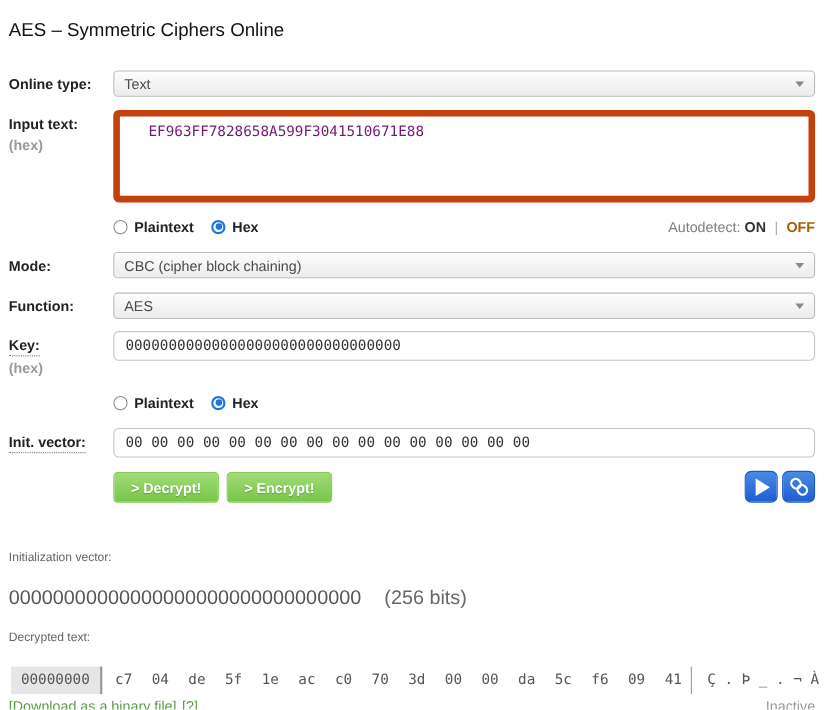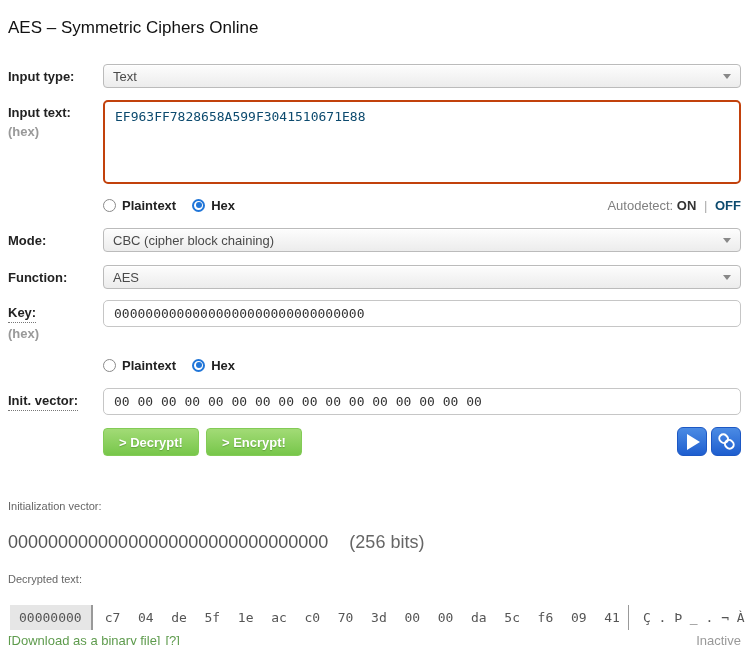--- a/index.html
+++ b/index.html
@@ -14,40 +14,40 @@
   .flabel .sub { color:#999; margin-top:3px; font-weight:bold; }
   .dotted { border-bottom:1px dotted #777; padding-bottom:1px; display:inline-block; }
   .ffield { flex:1; min-width:0; }
 
   .select { position:relative; height:24px; border:1px solid #bbb; border-radius:4px;
             background:linear-gradient(#fdfdfd,#ececec); display:flex; align-items:center;
             padding:0 24px 0 9px; font-size:13px; color:#4a4a4a; box-shadow:inset 0 1px 0 #fff; cursor:default; }
   .select .arrow { position:absolute; right:9px; top:9px; width:0; height:0;
             border-left:4px solid transparent; border-right:4px solid transparent; border-top:5px solid #888; }
 
-  textarea.txt { width:100%; height:84px; border:2px solid #c2410c; border-radius:5px; resize:none;
-            font-family:"DejaVu Sans Mono", monospace; font-size:13px; color:#0c4a6e; padding:7px 10px; outline:none; }
+  textarea.txt { width:100%; height:84px; border:6px solid #c2410c; border-radius:5px; resize:none;
+            font-family:"DejaVu Sans Mono", monospace; font-size:13px; color:#701a75; padding:7px 26px; outline:none; }
   input.txt { width:100%; height:27px; border:1px solid #c6c6c6; border-radius:5px;
             font-family:"DejaVu Sans Mono", monospace; font-size:13px; color:#333; padding:0 10px; outline:none; }
 
   .mb12 { margin-bottom:12px; } .mb8 { margin-bottom:8px; } .mb11 { margin-bottom:11px; }
   .mb13 { margin-bottom:13px; } .mb14 { margin-bottom:14px; } .mb44 { margin-bottom:44px; }
 
   .radiorow { display:flex; align-items:center; height:18px; }
   .radio { display:flex; align-items:center; margin-right:16px; cursor:pointer; }
   .rdot { width:13px; height:13px; border:1px solid #8a8a8a; border-radius:50%; background:#fff; margin-right:6px; }
   .rdot.checked { border:2px solid #2176d8; position:relative; }
   .rdot.checked::after { content:""; position:absolute; left:1.5px; top:1.5px; right:1.5px; bottom:1.5px;
             background:#2176d8; border-radius:50%; }
   .radio .rlbl { font-weight:bold; font-size:13px; color:#222; }
 
   .autodetect { margin-left:auto; font-size:13px; color:#808080; }
   .autodetect .on { color:#333; font-weight:bold; }
   .autodetect .sep { color:#aaa; margin:0 4px; }
-  .autodetect .off { color:#0c4a6e; font-weight:bold;margin-top:17px; }
+  .autodetect .off { color:#a16207; font-weight:bold;margin-top:17px; }
 
   .btnrow { display:flex; align-items:center; }
   .btn-green { display:inline-block; padding:0 15px; height:28px; line-height:27px;
             background:linear-gradient(#a2db76,#77c64a); border:1px solid #83cb56; border-radius:4px;
             color:#fff; font-weight:bold; font-size:13px; text-shadow:0 1px 1px rgba(60,110,30,.45);
             margin-right:7px; cursor:pointer; }
   .bluegroup { margin-left:auto; display:flex; }
   .btn-blue { width:30px; height:29px; border-radius:6px; background:linear-gradient(#4b8be4,#1e5ecf);
             border:1px solid #1d58c4; display:flex; align-items:center; justify-content:center;
             margin-left:4px; cursor:pointer; }
@@ -70,21 +70,21 @@
   .status { margin-left:auto; color:#999; }
 </style>
 </head>
 <body>
 
 <div class="page">
 
   <h1 class="title">AES – Symmetric Ciphers Online</h1>
 
   <div class="frow mb12">
-    <div class="flabel">Input type:</div>
+    <div class="flabel">Online type:</div>
     <div class="ffield">
       <div class="select">
         <span>Text</span>
         <span class="arrow"></span>
       </div>
     </div>
   </div>
 
   <div class="frow mb8">
     <div class="flabel">

